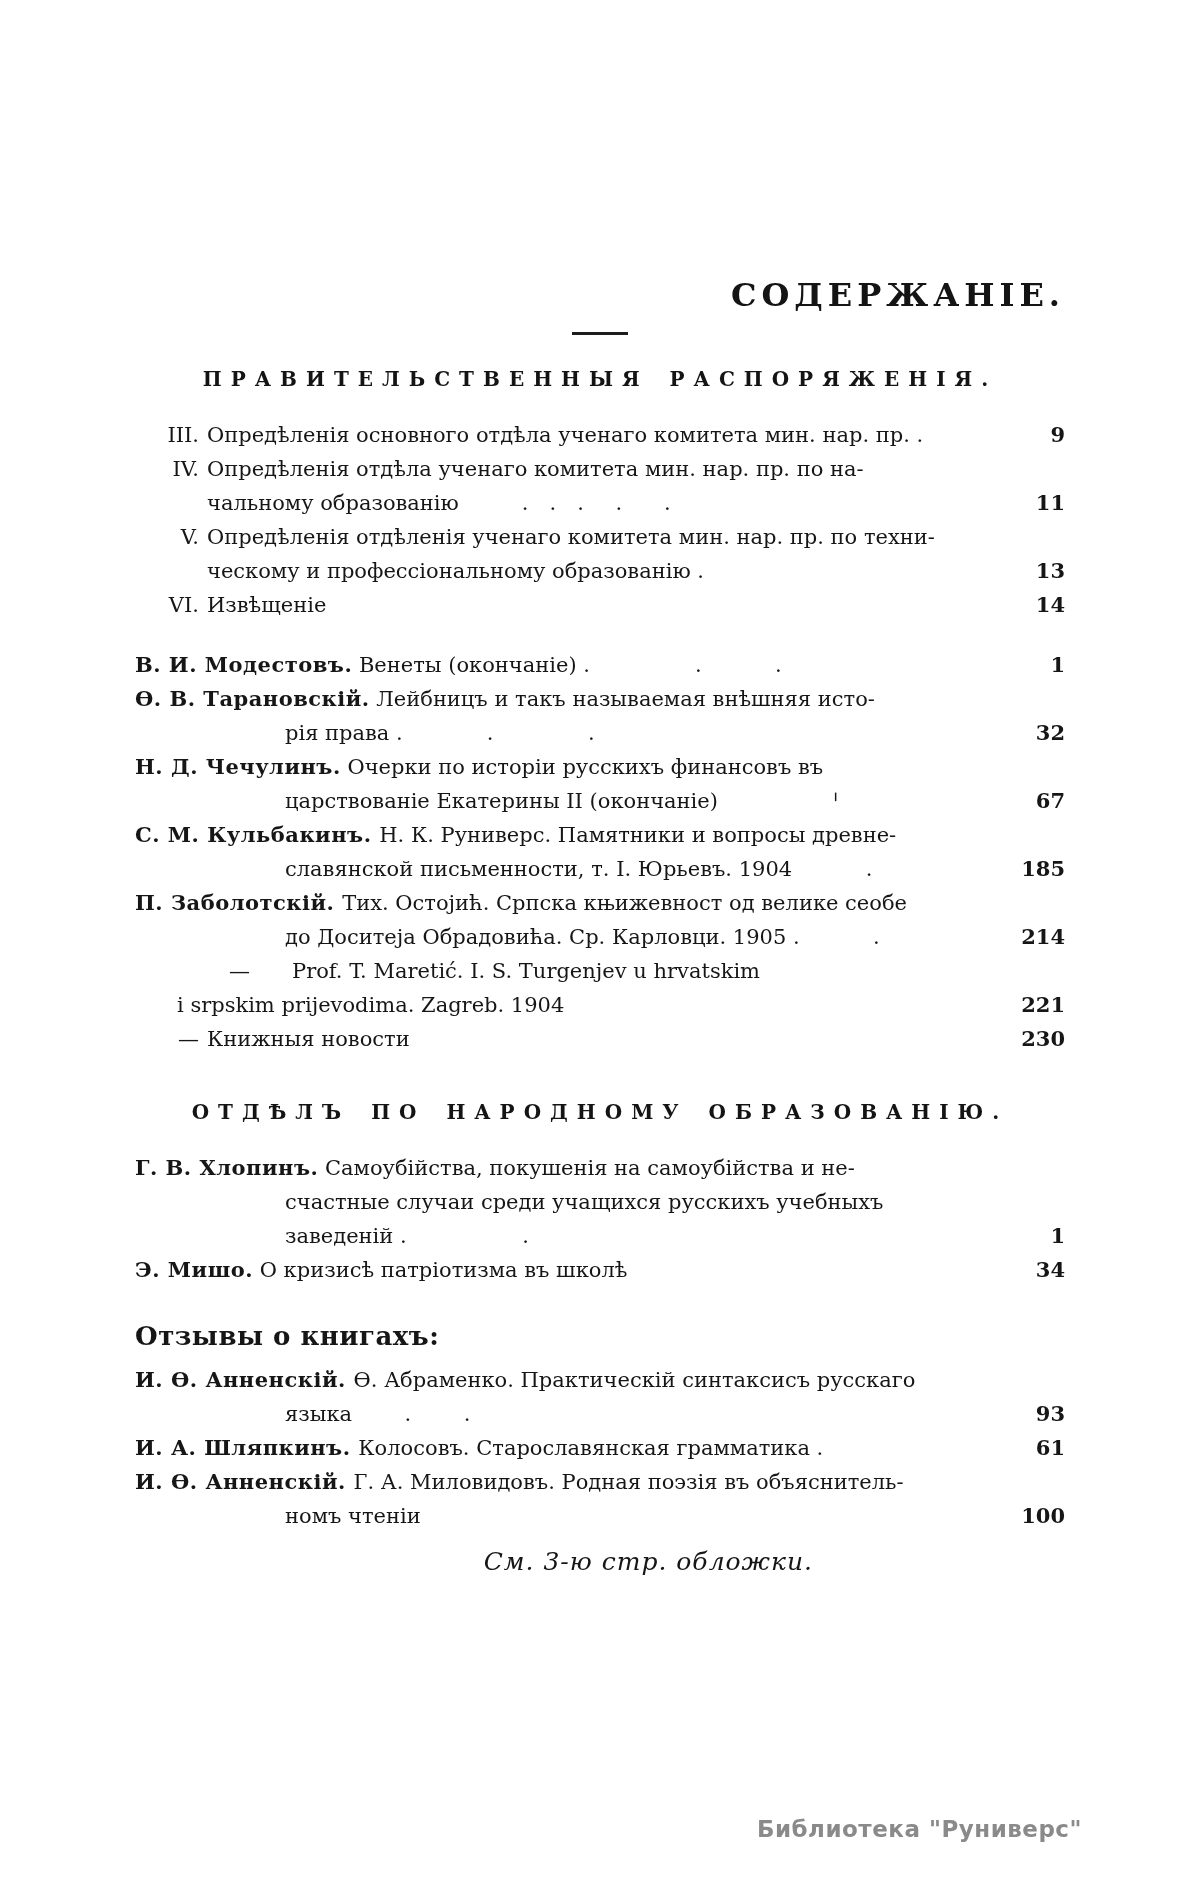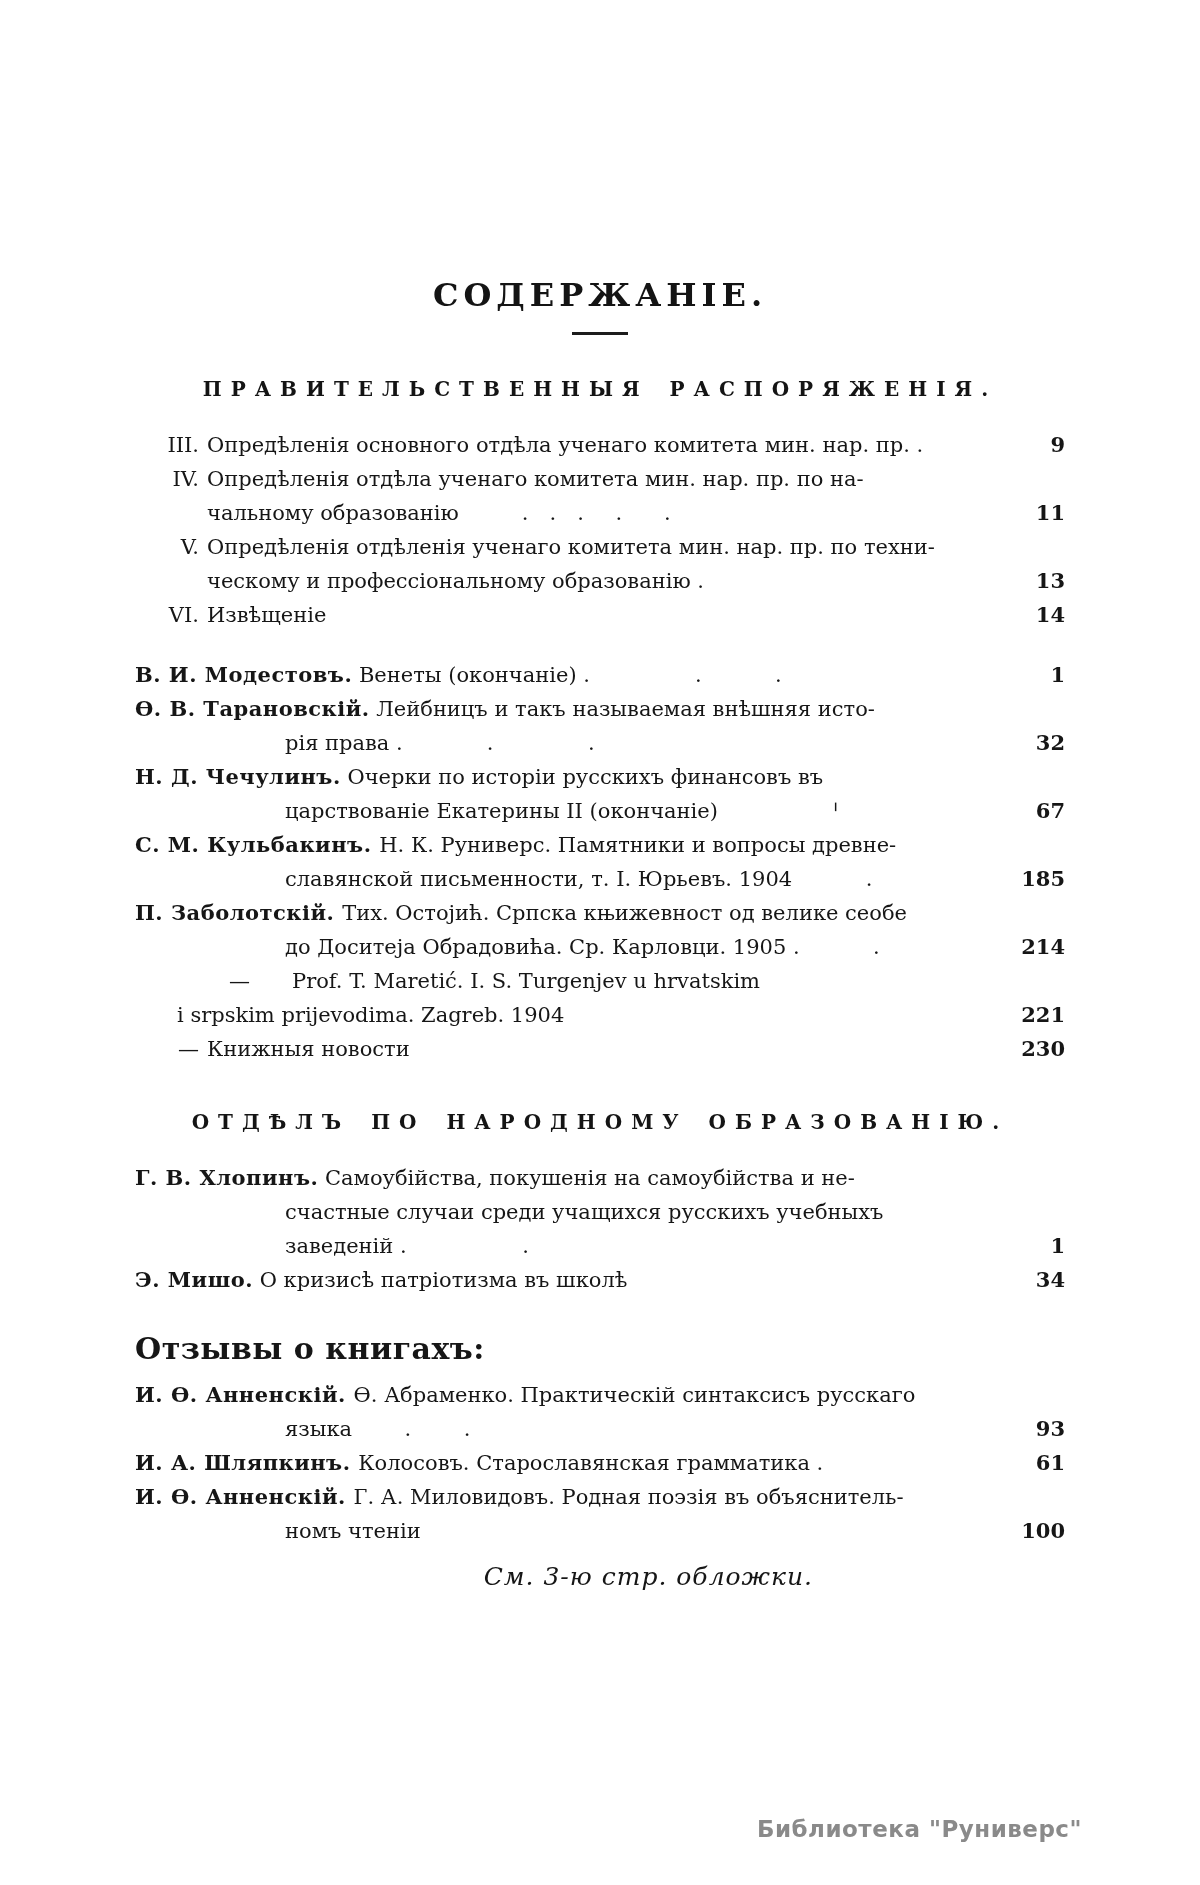--- a/index.html
+++ b/index.html
@@ -3,30 +3,30 @@
 <meta charset="utf-8">
 <style>
   html,body{margin:0;padding:0;}
   body{
     width:1200px;height:1885px;position:relative;overflow:hidden;
     background:#ffffff;color:#161616;
     font-family:"DejaVu Serif","Liberation Serif",serif;
   }
   .content{margin-left:135px;width:930px;padding-top:276px;}
   .doc-title{
-    text-align:center;font-size:32px;font-weight:700;letter-spacing:5px;
+    text-align:right;font-size:32px;font-weight:700;letter-spacing:5px;
     color:#141414;white-space:nowrap;
   }
   .title-rule{width:56px;height:3px;background:#1c1c1c;margin:18px auto 0 auto;}
   .h-section{
     text-align:center;font-size:20px;font-weight:700;letter-spacing:9px;
     word-spacing:5px;margin:44px 0 27px 0;color:#141414;white-space:nowrap;
   }
-  .h-section.first{margin-top:42px;}
-  .subheader-left{font-size:30px;font-weight:700;margin:34px 0 12px 0;letter-spacing:0.5px;}
+  .h-section.first{margin-top:32px;}
+  .subheader-left{font-size:26px;font-weight:700;margin:34px 0 12px 0;letter-spacing:0.5px;}
   .entry{
     position:relative;font-size:21px;line-height:34px;
     padding-right:70px;white-space:pre-wrap;
   }
   .e-roman{padding-left:72px;text-indent:-72px;}
   .e-roman .num{display:inline-block;width:64px;margin-right:8px;text-align:right;text-indent:0;}
   .e-author{padding-left:150px;text-indent:-150px;}
   .e-maretic{padding-left:42px;text-indent:52px;}
   .p-b{font-weight:700;letter-spacing:0.5px;}
   .p-i{}

